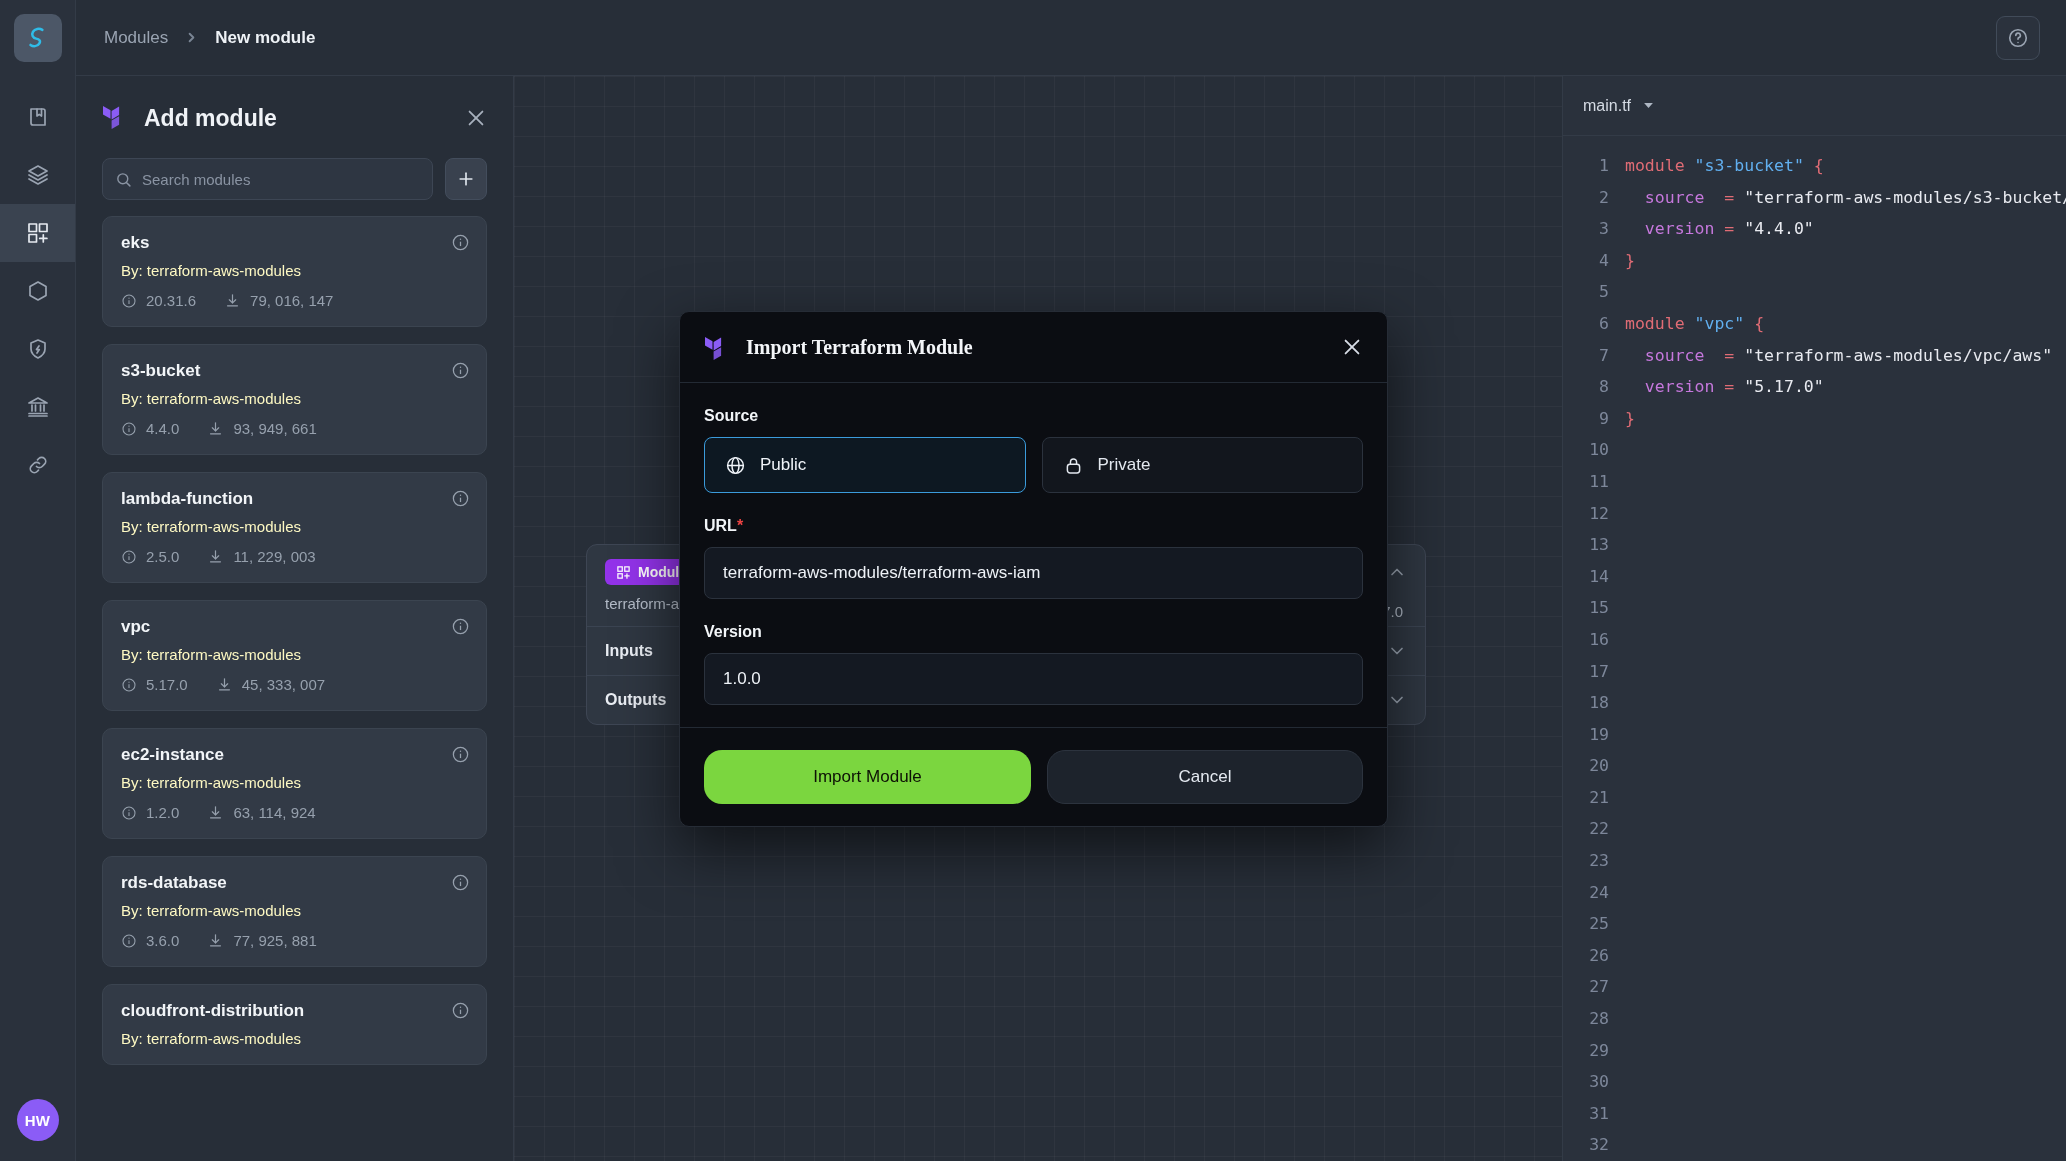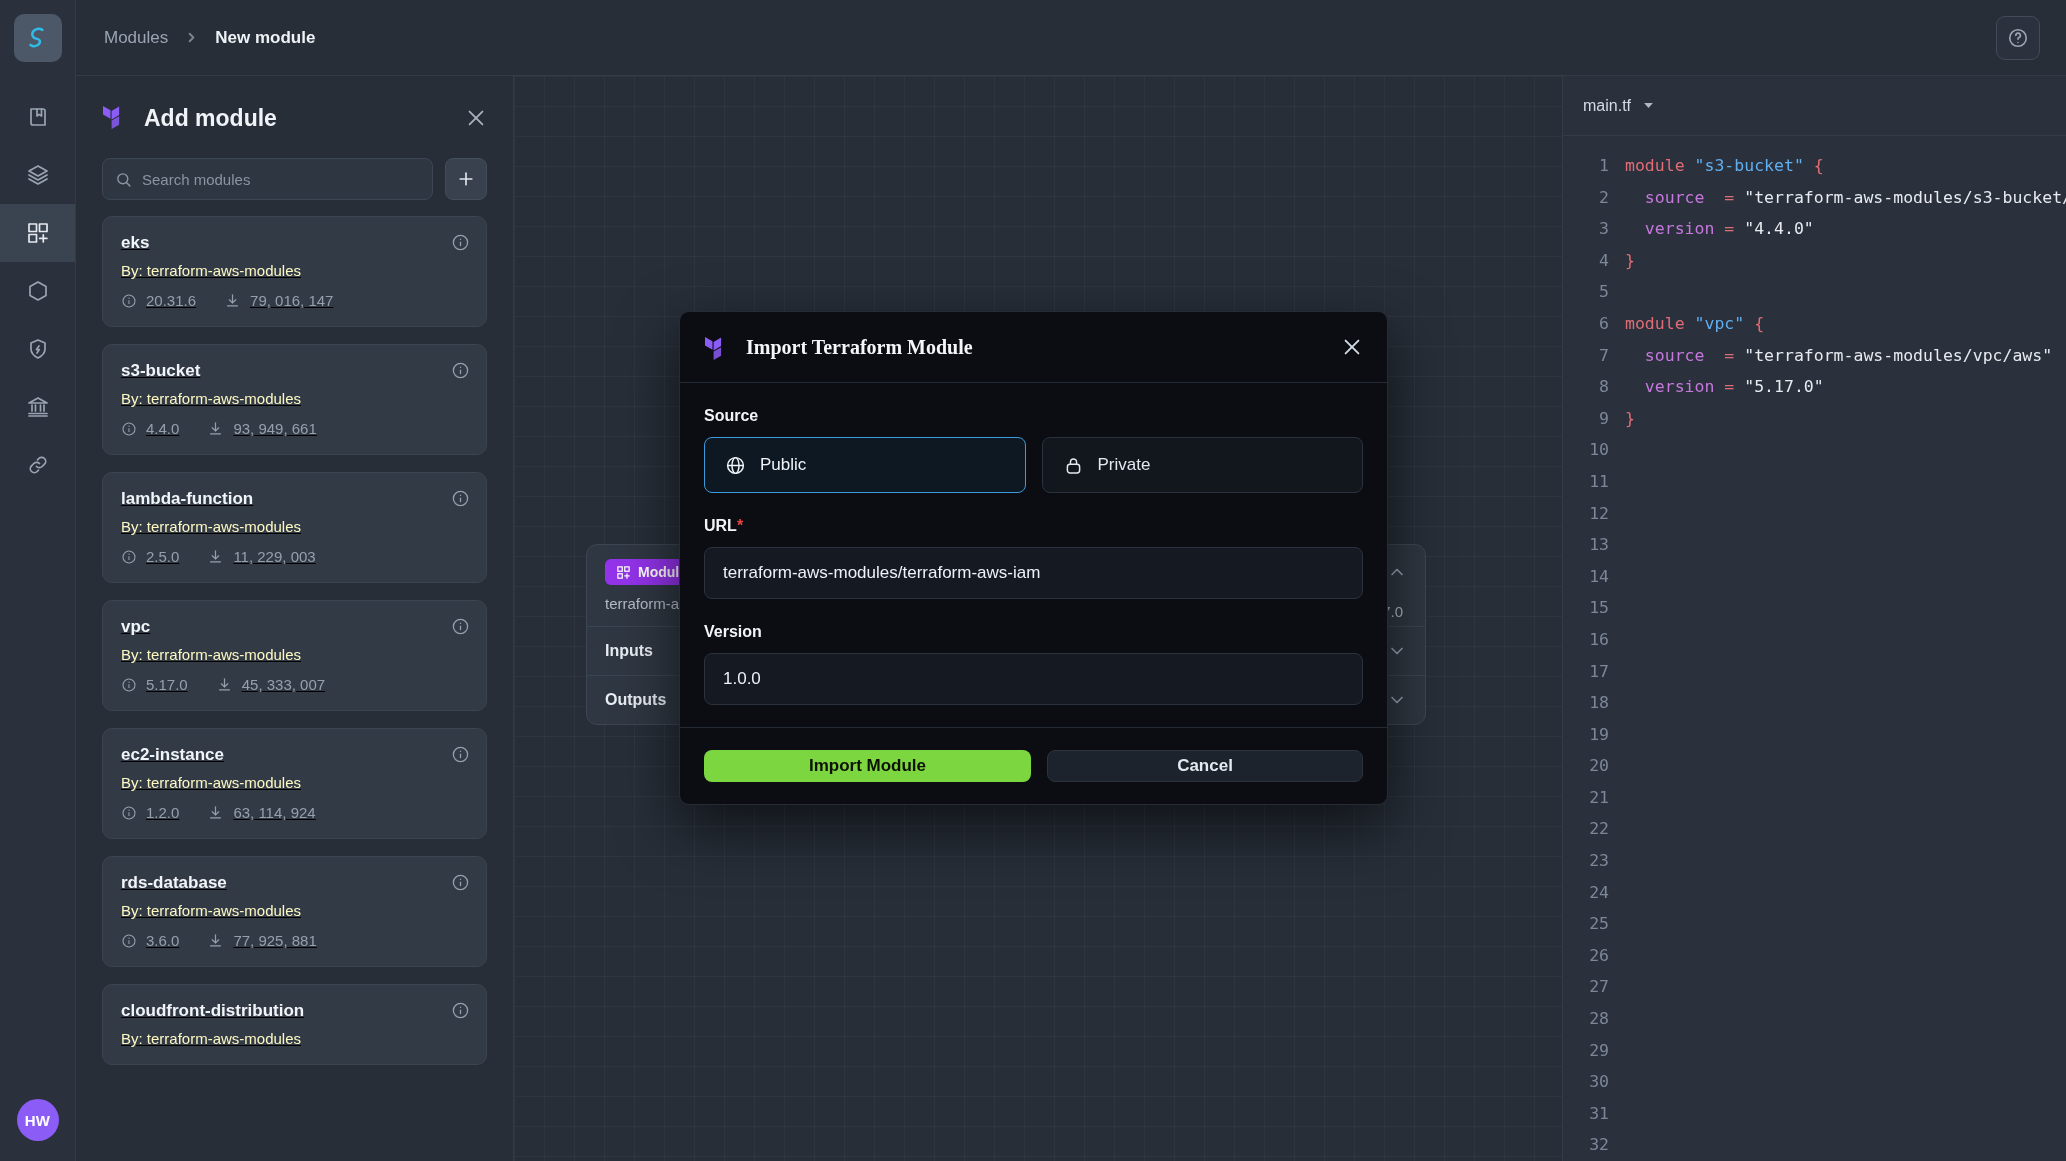--- a/index.html
+++ b/index.html
@@ -82,21 +82,21 @@
   .search-box input {
     flex: 1; background: transparent; border: none; outline: none;
     color: #e2e7ee; font-size: 15px; font-family: inherit;
   }
   .search-box input::placeholder { color: #8a94a3; }
   .add-btn {
     width: 42px; height: 42px; background: #39414e; border-radius: 8px;
     display: flex; align-items: center; justify-content: center;
     color: #dfe5ec; cursor: pointer; border: 1px solid #434d5c;
   }
-  .mod-list { flex: 1; overflow: hidden; padding: 0 26px 0 26px; text-decoration: underline; }
+  .mod-list { flex: 1; overflow: hidden; padding: 0 26px 0 26px; }
   .mod-card {
     background: #323a46; border: 1px solid #3b4450; border-radius: 10px;
     padding: 16px 18px 17px 18px; margin-bottom: 17px; position: relative;
     cursor: pointer;
   }
   .mod-name { font-size: 17px; font-weight: 700; color: #f2f5f8; }
   .mod-by { font-size: 15px; color: #fef9c3; margin-top: 9px; }
   .mod-meta { display: flex; align-items: center; gap: 9px; margin-top: 13px; color: #96a0ad; font-size: 15px; }
   .mod-meta .gap { width: 10px; }
   .mod-info {
@@ -187,22 +187,22 @@
     width: 100%; height: 52px; background: #141922;
     border: 1px solid #2b323d; border-radius: 8px;
     color: #eef2f7; font-size: 17px; font-family: inherit;
     padding: 0 18px; outline: none;
   }
   .modal-foot {
     display: flex; gap: 16px; padding: 22px 24px;
     border-top: 1px solid #232a34;
   }
   .btn {
-    height: 32px; border-radius: 8px; display: flex; align-items: center;
-    justify-content: center; font-size: 17px; font-weight: 700; cursor: pointer;
+    height: 54px; border-radius: 18px; display: flex; align-items: center;
+    justify-content: center; font-size: 17px; font-weight: 400; cursor: pointer;
     font-family: inherit; border: none;
   }
   .btn-primary { flex: 0 0 327px; background: #7bd63f; color: #0d1205; }
   .btn-secondary { flex: 1; background: #1d232c; color: #e4e9f0; border: 1px solid #2c333e; }
 </style>
 </head>
 <body>
 
 <div id="app">
 

